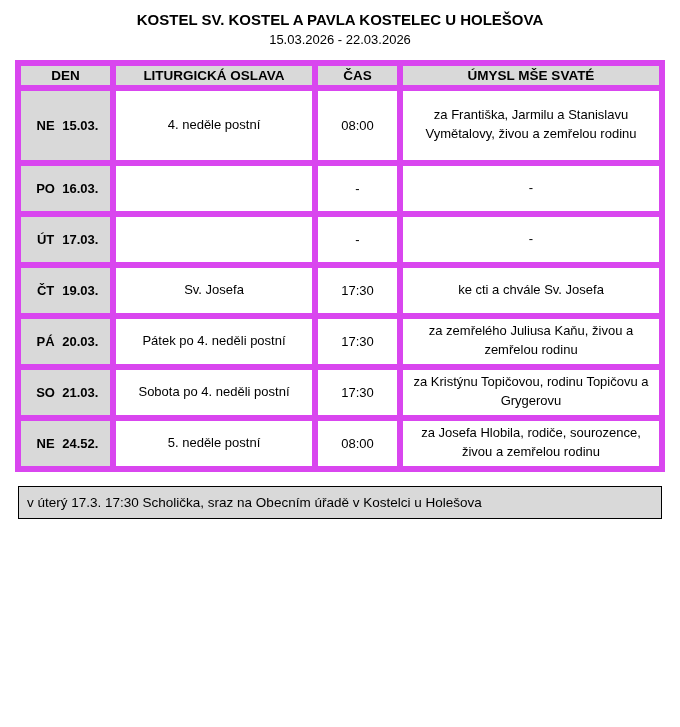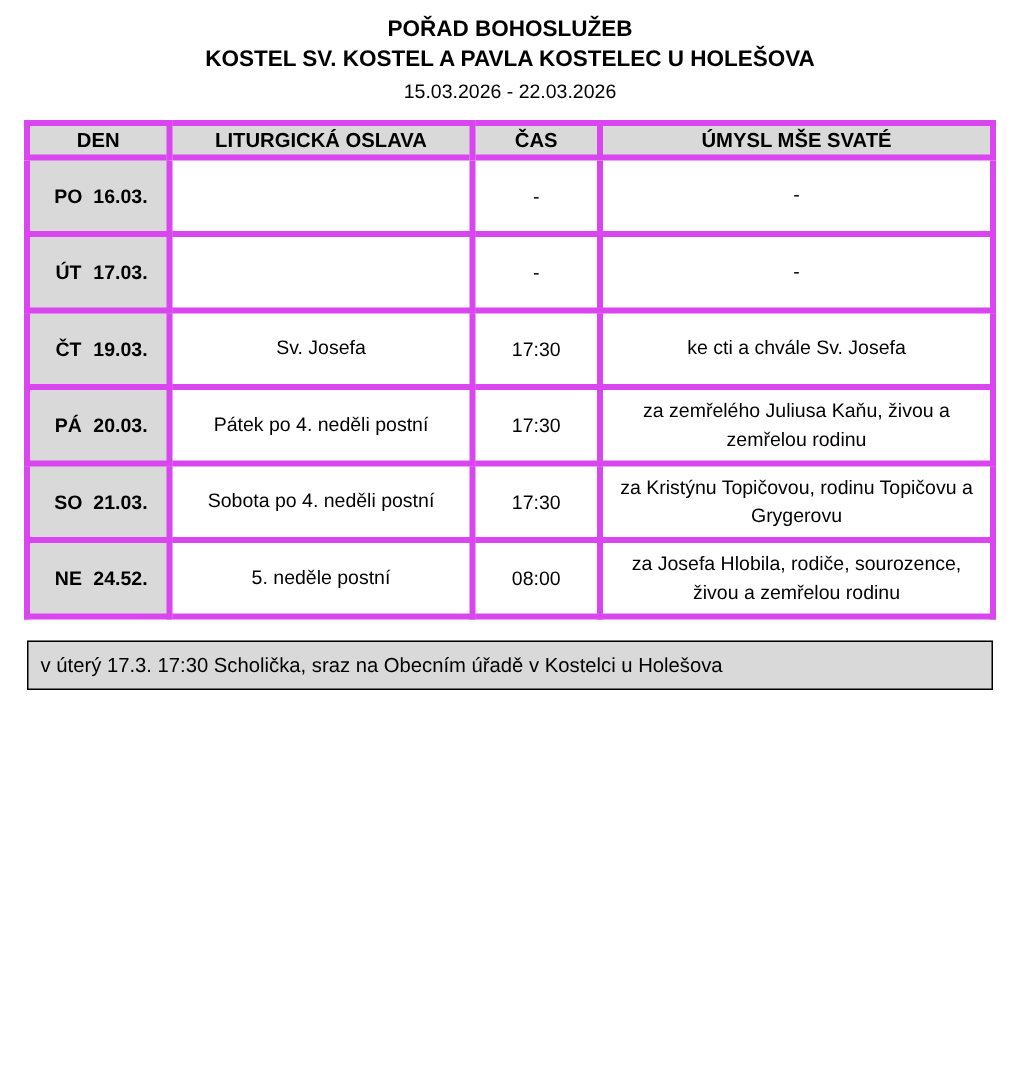--- a/index.html
+++ b/index.html
@@ -36,21 +36,21 @@
   }
   table.schedule {
     border-collapse: collapse;
     width: 644px;
     margin: 10px auto 0 auto;
     table-layout: fixed;
     border: 2px solid #000000;
   }
   table.schedule th,
   table.schedule td {
-    border: 4px solid #d946ef;
+    border: 6px solid #d946ef;
     font-size: 13px;
     vertical-align: middle;
     text-align: center;
     padding: 2px 6px;
   }
   table.schedule th {
     background: #d9d9d9;
     font-weight: bold;
     height: 21px;
     border-bottom: 2px solid #000000;
@@ -83,21 +83,20 @@
     padding: 8px 8px;
     text-align: left;
   }
 </style>
 </head>
 <body>
 
 <div class="page">
 
   <div class="doc-header">
-    <div class="doc-title">POŘAD BOHOSLUŽEB</div>
     <div class="doc-subtitle">KOSTEL SV. KOSTEL A PAVLA KOSTELEC U HOLEŠOVA</div>
     <div class="doc-daterange">15.03.2026 - 22.03.2026</div>
   </div>
 
   <table class="schedule">
     <colgroup>
       <col class="col-day">
       <col class="col-celebration">
       <col class="col-time">
       <col class="col-intention">
@@ -105,20 +104,29 @@
     <thead>
       <tr>
         <th>DEN</th>
         <th>LITURGICKÁ OSLAVA</th>
         <th>ČAS</th>
         <th>ÚMYSL MŠE SVATÉ</th>
       </tr>
     </thead>
     <tbody>
 
+      <tr class="data-row data-row-tall">
+        <td class="day-cell">
+          <span class="day-abbr">NE</span>
+          <span class="day-date">15.03.</span>
+        </td>
+        <td class="celebration-cell">4. neděle postní</td>
+        <td class="time-cell">08:00</td>
+        <td class="intention-cell">za Františka, Jarmilu a Stanislavu Vymětalovy, živou a zemřelou rodinu</td>
+      </tr>
 
       <tr class="data-row">
         <td class="day-cell">
           <span class="day-abbr">PO</span>
           <span class="day-date">16.03.</span>
         </td>
         <td class="celebration-cell"></td>
         <td class="time-cell">-</td>
         <td class="intention-cell">-</td>
       </tr>

